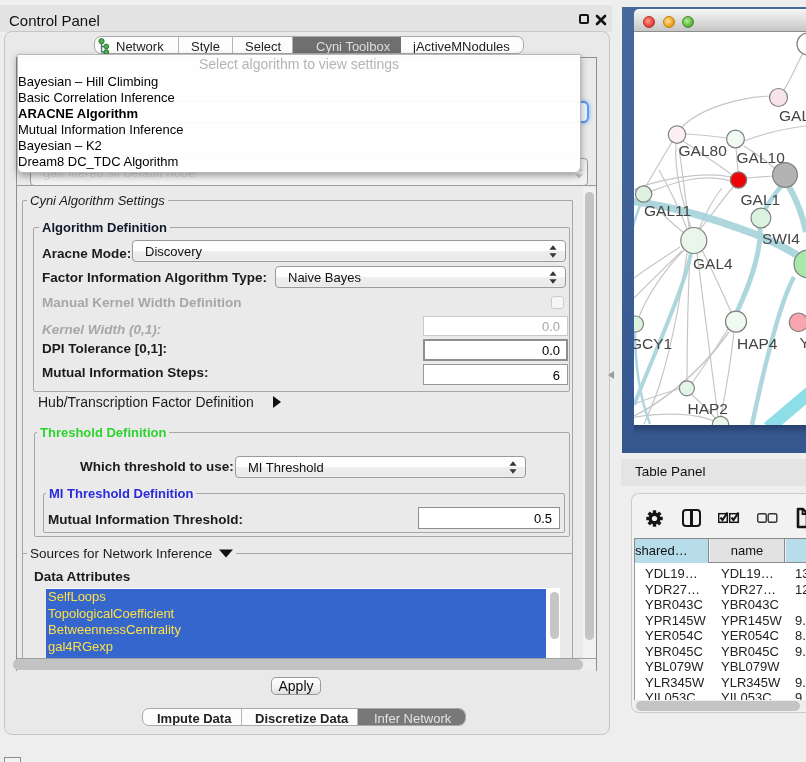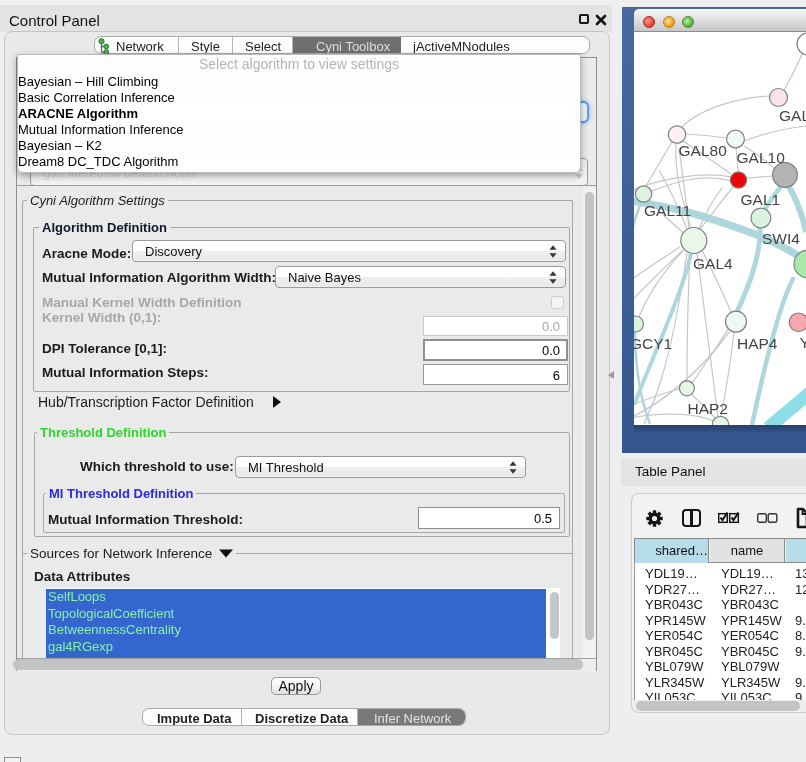--- a/index.html
+++ b/index.html
@@ -38,21 +38,21 @@
 <div class="combo" style="left:30px;top:101px;width:558px;height:22px;background:#f6f6f6;"></div>
 <div class="abs" style="left:576px;top:101px;width:13px;height:22px;border:2.5px solid #5b9cf0;border-radius:6px;background:#eef5ff;box-shadow:0 0 4px rgba(100,160,240,0.9);"></div>
 <div class="combo" style="left:30px;top:158px;width:558px;height:28px;background:#f2f2f2;">
   <span class="ct" style="top:6px;color:#d8d8d8;">galFiltered.sif default node</span>
   <svg style="position:absolute;right:4px;top:7px;width:8px;height:13px;" viewBox="0 0 9 14">
       <path d="M4.5 0 L8.5 5 L0.5 5 Z" fill="#c2c2c2"></path>
       <path d="M4.5 14 L8.5 9 L0.5 9 Z" fill="#c2c2c2"></path>
     </svg>
 </div>
 
-<div class="abs" style="left:94px;top:36px;width:496px;height:18px;background:#fdfdfd;border:1px solid #a9a9a9;border-radius:7px;overflow:hidden;font-size:13px;color:#222;">
+<div class="abs" style="left:94px;top:36px;width:430px;height:18px;background:#fdfdfd;border:1px solid #a9a9a9;border-radius:7px;overflow:hidden;font-size:13px;color:#222;">
   <div style="position:absolute;left:0;top:0;width:84px;height:18px;border-right:1px solid #b5b5b5;"></div>
   <div style="position:absolute;left:84px;top:0;width:54px;height:18px;border-right:1px solid #b5b5b5;"></div>
   <div style="position:absolute;left:138px;top:0;width:60px;height:18px;border-right:1px solid #b5b5b5;"></div>
   <div style="position:absolute;left:198px;top:0;width:108px;height:18px;background:#6f6f6f;"></div>
   <div style="position:absolute;left:21px;top:2px;">Network</div>
   <div style="position:absolute;left:96px;top:2px;">Style</div>
   <div style="position:absolute;left:150px;top:2px;">Select</div>
   <div style="position:absolute;left:221px;top:2px;color:#dedede;">Cyni Toolbox</div>
   <div style="position:absolute;left:318px;top:2px;">jActiveMNodules</div>
 </div>
@@ -81,31 +81,31 @@
 <div class="gtitle b" style="left:39px;top:220px;color:#0f172a;">Algorithm Definition</div>
 
 <div class="lbl abs" style="left:42px;top:246px;">Aracne Mode:</div>
 <div class="combo" style="left:132px;top:240px;width:434px;height:22px;">
   <span class="ct">Discovery</span>
   <svg class="ar" viewBox="0 0 9 14">
       <path d="M4.5 0 L8.5 5 L0.5 5 Z" fill="#333"></path>
       <path d="M4.5 14 L8.5 9 L0.5 9 Z" fill="#333"></path>
     </svg>
 </div>
-<div class="lbl abs" style="left:42px;top:270px;">Mutual Information Algorithm Width:</div>
+<div class="lbl abs" style="left:42px;top:270px;">Factor Information Algorithm Type:</div>
 <div class="combo" style="left:275px;top:266px;width:291px;height:22px;">
   <span class="ct">Naive Bayes</span>
   <svg class="ar" viewBox="0 0 9 14">
       <path d="M4.5 0 L8.5 5 L0.5 5 Z" fill="#333"></path>
       <path d="M4.5 14 L8.5 9 L0.5 9 Z" fill="#333"></path>
     </svg>
 </div>
 <div class="lbl abs dis" style="left:42px;top:295px;text-align:right;">Manual Kernel Width Definition</div>
 <div class="abs" style="left:551px;top:296px;width:13px;height:13px;background:#f6f6f6;border:1px solid #cccccc;border-radius:3px;"></div>
-<div class="lbl abs dis" style="left:42px;top:310px;">Kernel Width (0,1):</div>
+<div class="lbl abs dis" style="left:42px;top:322px;font-style:italic;">Kernel Width (0,1):</div>
 <div class="field dis" style="left:423px;top:316px;width:145px;height:20px;border:1px solid #c9c9c9;padding:2px 7px 0 0;">0.0</div>
 <div class="lbl abs" style="left:42px;top:341px;">DPI Tolerance [0,1]:</div>
 <div class="field" style="left:423px;top:339px;width:145px;height:22px;border:2px solid #8f8f8f;padding:2px 6px 0 0;">0.0</div>
 <div class="lbl abs" style="left:42px;top:365px;">Mutual Information Steps:</div>
 <div class="field" style="left:423px;top:364px;width:145px;height:21px;border:1px solid #989898;padding:3px 7px 0 0;">6</div>
 
 <div class="abs" style="left:38px;top:394px;font-size:14px;color:#1b1b1b;white-space:nowrap;">Hub/Transcription Factor Definition</div>
 <svg class="abs" style="left:272px;top:396px;" width="10" height="12" viewBox="0 0 10 12">
     <path d="M1 0 L9 6 L1 12 Z" fill="#111"></path>
   </svg>
@@ -124,21 +124,21 @@
 <div class="gtitle b" style="left:46px;top:486px;color:#2b2bdc;">MI Threshold Definition</div>
 <div class="lbl abs" style="left:48px;top:512px;">Mutual Information Threshold:</div>
 <div class="field" style="left:418px;top:507px;width:142px;height:22px;border:1px solid #8f8f8f;padding:3px 7px 0 0;">0.5</div>
 
 <div class="abs" style="left:22px;top:553px;width:551px;height:0;border-top:1px solid #a6a6a6;"></div>
 <div class="gtitle" style="left:27px;top:546px;color:#1b1b1b;background:#eaeaea;display:flex;align-items:center;font-size:13.5px;">Sources for Network Inference&nbsp;<svg style="margin-left:3px;" width="14" height="9" viewBox="0 0 14 9">
       <path d="M0 0.5 L14 0.5 L7 8.5 Z" fill="#111"></path>
     </svg></div>
 <div class="lbl abs" style="left:34px;top:569px;">Data Attributes</div>
 <div class="abs" style="left:46px;top:588px;width:514px;height:70px;background:#ffffff;overflow:hidden;">
-  <div style="position:absolute;left:0px;top:1px;width:500px;height:69px;background:#3566cd;color:#86efac;font-size:13px;line-height:16.6px;padding-left:2px;">
+  <div style="position:absolute;left:0px;top:1px;width:500px;height:69px;background:#3566cd;color:#fde047;font-size:13px;line-height:16.6px;padding-left:2px;">
 SelfLoops<br>TopologicalCoefficient<br>BetweennessCentrality<br>gal4RGexp</div>
   <div style="position:absolute;right:1px;top:4px;width:9px;height:47px;background:#c6c6c6;border-radius:5px;"></div>
 </div>
 
 <div class="abs" style="left:17px;top:658px;width:579px;height:13px;background:#ededed;border-top:1px solid #a0a0a0;"></div>
 <div class="abs" style="left:13px;top:659px;width:570px;height:11px;background:#c3c3c3;border-radius:6px;"></div>
 
 <div class="abs" style="left:583px;top:187px;width:13px;height:471px;background:#f2f2f2;"></div>
 <div class="abs" style="left:585px;top:192px;width:9px;height:448px;background:#c4c4c4;border-radius:5px;"></div>
 
@@ -266,21 +266,21 @@
 <svg class="abs" style="left:757px;top:513px;" width="21" height="10" viewBox="0 0 21 10">
   <rect x="0.7" y="0.7" width="8.6" height="8.6" rx="1.5" fill="none" stroke="#333" stroke-width="1.4"></rect>
   <rect x="11.2" y="0.7" width="8.6" height="8.6" rx="1.5" fill="none" stroke="#333" stroke-width="1.4"></rect>
 </svg>
 <svg class="abs" style="left:796px;top:506px;" width="12" height="24" viewBox="0 0 12 24">
   <path d="M2 3 L7 3 L11 7.5 L11 21 L2 21 Z" fill="#f2f2f2" stroke="#151515" stroke-width="2.6" stroke-linejoin="round"></path>
   <path d="M6.5 3 L6.5 8 L11 8" fill="none" stroke="#151515" stroke-width="1.8"></path>
 </svg>
 
 <div class="abs" style="left:634px;top:538px;width:172px;height:25px;border:1px solid #8a8a8a;border-right:none;font-size:13px;color:#111;">
-  <div style="position:absolute;left:0;top:0;width:74px;height:26px;background:#b7dcea;border-right:1px solid #8a8a8a;text-align:right;padding-top:4px;">shared…</div>
+  <div style="position:absolute;left:0;top:0;width:74px;height:26px;background:#b7dcea;border-right:1px solid #8a8a8a;text-align:left;padding-top:4px;">shared…</div>
   <div style="position:absolute;left:75px;top:0;width:75px;height:23px;background:#e2e2e2;border-right:1px solid #8a8a8a;text-align:center;padding-top:4px;">name</div>
   <div style="position:absolute;left:151px;top:0;width:21px;height:23px;background:#b7dcea;"></div>
 </div>
 <div class="abs" style="left:634px;top:563px;width:188px;height:138px;background:#ffffff;border-left:1px solid #9a9a9a;overflow:hidden;font-size:13px;color:#222;line-height:15.5px;">
   <div style="position:absolute;left:10px;top:3px;">YDL19…<br>YDR27…<br>YBR043C<br>YPR145W<br>YER054C<br>YBR045C<br>YBL079W<br>YLR345W<br>YIL053C</div>
   <div style="position:absolute;left:86px;top:3px;">YDL19…<br>YDR27…<br>YBR043C<br>YPR145W<br>YER054C<br>YBR045C<br>YBL079W<br>YLR345W<br>YIL053C</div>
   <div style="position:absolute;left:160px;top:3px;">13<br>12<br><br>9.<br>8.<br>9.<br><br>9.<br>9.</div>
 </div>
 <div class="abs" style="left:634px;top:700px;width:172px;height:11px;background:#ededed;"></div>
 <div class="abs" style="left:636px;top:701px;width:164px;height:10px;background:#c4c4c4;border-radius:5px;"></div>

